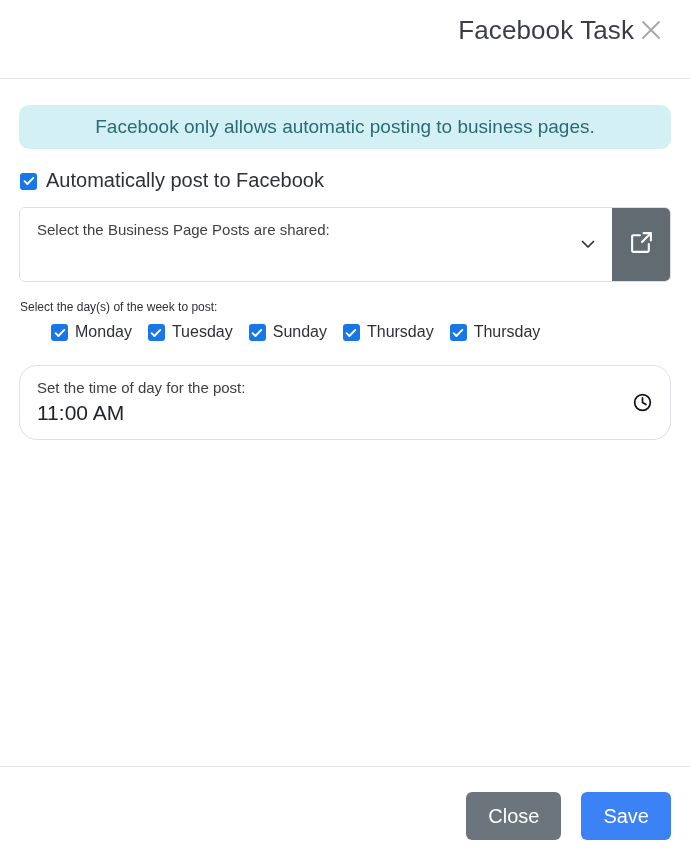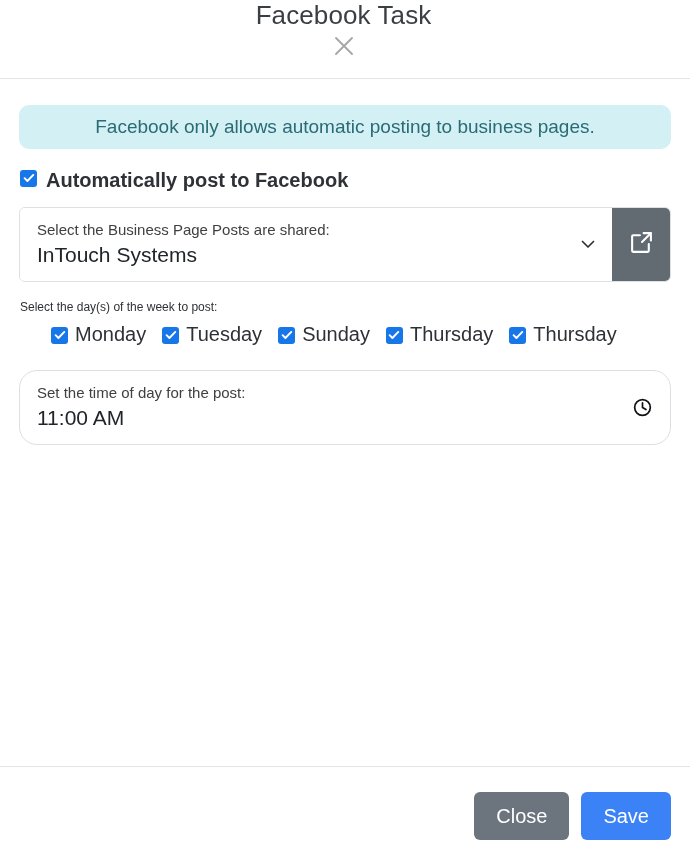--- a/index.html
+++ b/index.html
@@ -24,24 +24,23 @@
     box-sizing: border-box;
   }
 
   
   .modal-header {
     height: 79px;
     min-height: 79px;
     border-bottom: 1px solid #e3e4e6;
     display: flex;
     align-items: center;
-    justify-content: space-between;
+    justify-content: flex-end;
     padding: 0 22px 18px 19px;
     box-sizing: border-box;
-    flex-direction: column;
   }
   .modal-title {
     font-size: 26px;
     font-weight: 400;
     color: #3b3f44;
     letter-spacing: .1px;
   }
   .close-x {
     width: 34px;
     height: 34px;
@@ -81,24 +80,23 @@
     align-items: center;
     justify-content: center;
     cursor: pointer;
     position: relative;
     top: 1px;
   }
   .cbox svg { display: block; }
 
   .auto-post-row {
     display: flex;
-    align-items: flex-start;
+    align-items: center;
     gap: 9px;
     margin: 1px 0 15px 1px;
-    font-weight: bold;
   }
   .auto-post-label {
     font-size: 20px;
     color: #2e3135;
     cursor: pointer;
   }
 
   
   .field-select-wrap {
     display: flex;
@@ -166,21 +164,21 @@
     flex-wrap: nowrap;
   }
   .day-item {
     display: flex;
     align-items: center;
     gap: 7px;
     margin-right: 9px;
   }
   .day-item:last-child { margin-right: 0; }
   .day-label {
-    font-size: 20px;
+    font-size: 16px;
     color: #2e3135;
     cursor: pointer;
     white-space: nowrap;
   }
 
   
   .field-time {
     border: 1px solid #dcdfe3;
     border-radius: 18px;
     height: 75px;
@@ -204,21 +202,21 @@
   }
 
   
   .modal-footer {
     height: 98px;
     min-height: 98px;
     border-top: 1px solid #e3e4e6;
     display: flex;
     align-items: center;
     justify-content: flex-end;
-    gap: 12px;
+    gap: 20px;
     padding: 0 19px;
     box-sizing: border-box;
   }
   .btn {
     font-size: 20px;
     border: none;
     border-radius: 6px;
     padding: 12px 22px;
     cursor: pointer;
     font-family: "Liberation Sans", sans-serif;
@@ -250,21 +248,20 @@
         <svg width="12" height="12" viewBox="0 0 12 12" aria-hidden="true">
           <path d="M1.6 6.2 L4.4 9 L10.3 2.9" stroke="#ffffff" stroke-width="1.9" fill="none" stroke-linecap="round" stroke-linejoin="round"></path>
         </svg>
       </span>
       <span class="auto-post-label">Automatically post to Facebook</span>
     </div>
 
     <div class="field-select-wrap">
       <div class="field-select">
         <span class="float-label">Select the Business Page Posts are shared:</span>
-        <span class="field-value">InTouch Systems</span>
         <span class="chevron">
           <svg width="18" height="18" viewBox="0 0 18 18" aria-hidden="true">
             <path d="M3.5 6.5 L9 12 L14.5 6.5" stroke="#2e3135" stroke-width="1.7" fill="none" stroke-linecap="round" stroke-linejoin="round"></path>
           </svg>
         </span>
       </div>
       <div class="ext-btn">
         <span>
           <svg width="25" height="25" viewBox="0 0 24 24" aria-hidden="true">
             <path d="M14 3 H21 V10" stroke="#ffffff" stroke-width="2" fill="none" stroke-linecap="round" stroke-linejoin="round"></path>

